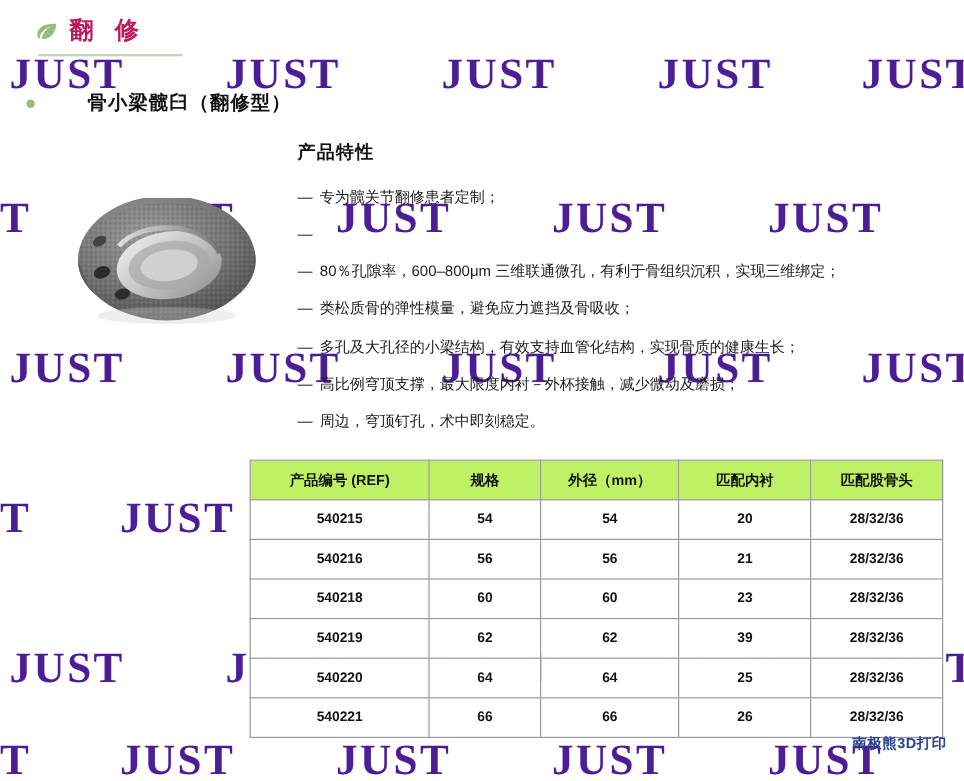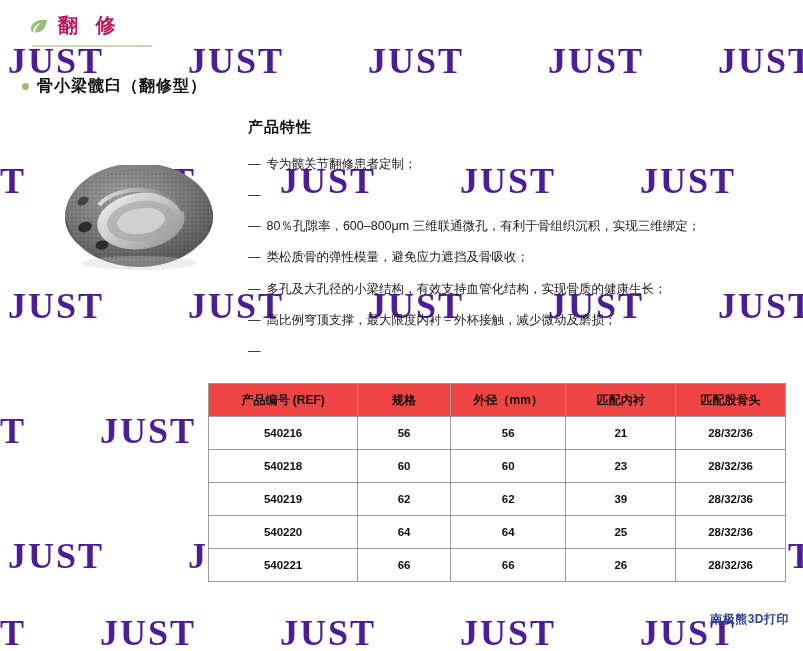--- a/index.html
+++ b/index.html
@@ -81,20 +81,21 @@
     height: 7px;
     border-radius: 50%;
     background: #9bbb7a;
     display: inline-block;
   }
   .product-title {
     font-size: 16px;
     font-weight: bold;
     color: #111;
     letter-spacing: 1px;
+    margin-left: 36px;
   }
 
   
   .product-image {
     position: absolute;
     left: 55px;
     top: 165px;
     width: 170px;
     height: 120px;
     z-index: 3;
@@ -142,21 +143,21 @@
     table-layout: fixed;
   }
   table.spec-table th,
   table.spec-table td {
     border: 1px solid #9a9a9a;
     text-align: center;
     font-size: 11.5px;
     color: #111;
   }
   table.spec-table th {
-    background: #ef4444;
+    background: #bef264;
     font-weight: bold;
     height: 30px;
     font-size: 12px;
   }
   table.spec-table td {
     height: 30px;
     background: #ffffff;
     font-weight: bold;
   }
   .col-0 { width: 26%; }
@@ -300,36 +301,44 @@
   <div class="feature-item">
     <span class="feature-dash">—</span>
     <span>多孔及大孔径的小梁结构，有效支持血管化结构，实现骨质的健康生长；</span>
   </div>
   <div class="feature-item">
     <span class="feature-dash">—</span>
     <span>高比例穹顶支撑，最大限度内衬－外杯接触，减少微动及磨损；</span>
   </div>
   <div class="feature-item">
     <span class="feature-dash">—</span>
+    <span>周边，穹顶钉孔，术中即刻稳定。</span>
   </div>
 </div>
 
 <div class="spec-table-wrap">
   <table class="spec-table">
     <thead>
       <tr>
         <th class="col-0">产品编号 (REF)</th>
         <th class="col-1">规格</th>
         <th class="col-2">外径（mm）</th>
         <th class="col-3">匹配内衬</th>
         <th class="col-4">匹配股骨头</th>
       </tr>
     </thead>
     <tbody>
       <tr>
+        <td>540215</td>
+        <td>54</td>
+        <td>54</td>
+        <td>20</td>
+        <td>28/32/36</td>
+      </tr>
+      <tr>
         <td>540216</td>
         <td>56</td>
         <td>56</td>
         <td>21</td>
         <td>28/32/36</td>
       </tr>
       <tr>
         <td>540218</td>
         <td>60</td>
         <td>60</td>

